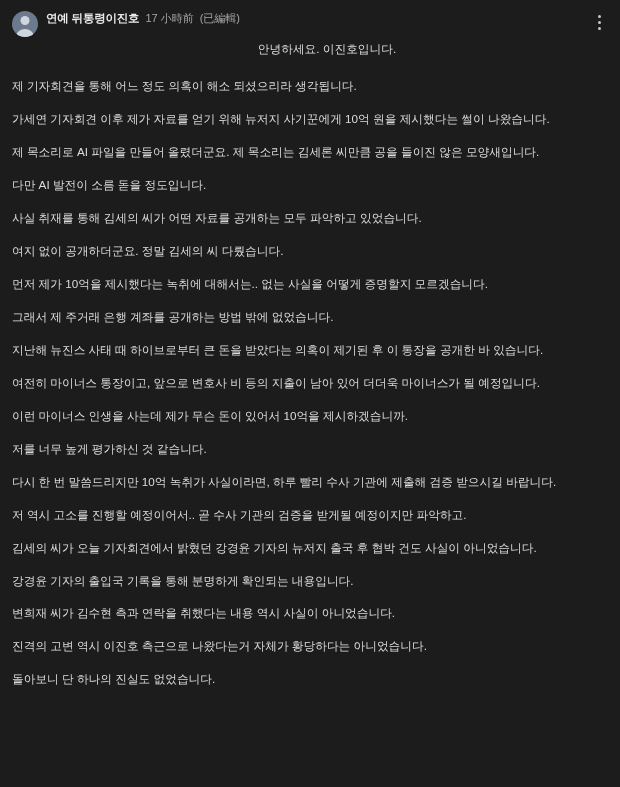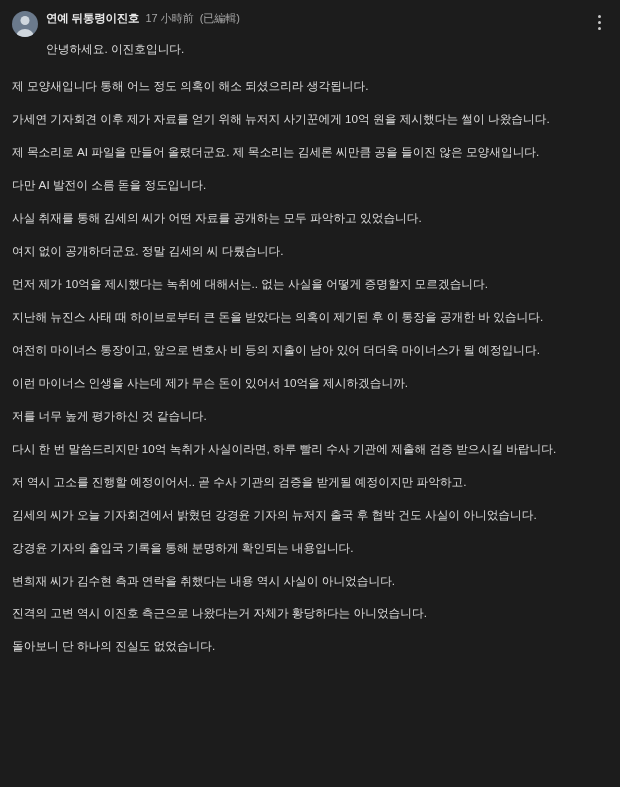--- a/index.html
+++ b/index.html
@@ -105,20 +105,21 @@
     color: #dcdcdc;
   }
   .body p {
     margin: 0 0 16px 0;
     white-space: pre-wrap;
     word-break: break-word;
   }
   .body p.greeting {
     margin: 0 0 20px 0;
     padding-left: 34px;
+    text-align: center;
   }
   .body p:last-child {
     margin-bottom: 0;
   }
 </style>
 </head>
 <body>
 
 <div class="post">
 
@@ -133,27 +134,28 @@
     </div>
     <div class="more-btn">
       <span></span>
       <span></span>
       <span></span>
     </div>
   </div>
 
   <div class="body">
     <p class="greeting">안녕하세요. 이진호입니다.</p>
-    <p>제 모양새입니다 통해 어느 정도 의혹이 해소 되셨으리라 생각됩니다.</p>
+    <p>제 기자회견을 통해 어느 정도 의혹이 해소 되셨으리라 생각됩니다.</p>
     <p>가세연 기자회견 이후 제가 자료를 얻기 위해 뉴저지 사기꾼에게 10억 원을 제시했다는 썰이 나왔습니다.</p>
     <p>제 목소리로 AI 파일을 만들어 올렸더군요. 제 목소리는 김세론 씨만큼 공을 들이진 않은 모양새입니다.</p>
     <p>다만 AI 발전이 소름 돋을 정도입니다.</p>
     <p>사실 취재를 통해 김세의 씨가 어떤 자료를 공개하는 모두 파악하고 있었습니다.</p>
     <p>여지 없이 공개하더군요. 정말 김세의 씨 다뤘습니다.</p>
     <p>먼저 제가 10억을 제시했다는 녹취에 대해서는.. 없는 사실을 어떻게 증명할지 모르겠습니다.</p>
+    <p>그래서 제 주거래 은행 계좌를 공개하는 방법 밖에 없었습니다.</p>
     <p>지난해 뉴진스 사태 때 하이브로부터 큰 돈을 받았다는 의혹이 제기된 후 이 통장을 공개한 바 있습니다.</p>
     <p>여전히 마이너스 통장이고, 앞으로 변호사 비 등의 지출이 남아 있어 더더욱 마이너스가 될 예정입니다.</p>
     <p>이런 마이너스 인생을 사는데 제가 무슨 돈이 있어서 10억을 제시하겠습니까.</p>
     <p>저를 너무 높게 평가하신 것 같습니다.</p>
     <p>다시 한 번 말씀드리지만 10억 녹취가 사실이라면, 하루 빨리 수사 기관에 제출해 검증 받으시길 바랍니다.</p>
     <p>저 역시 고소를 진행할 예정이어서.. 곧 수사 기관의 검증을 받게될 예정이지만 파악하고.</p>
     <p>김세의 씨가 오늘 기자회견에서 밝혔던 강경윤 기자의 뉴저지 출국 후 협박 건도 사실이 아니었습니다.</p>
     <p>강경윤 기자의 출입국 기록을 통해 분명하게 확인되는 내용입니다.</p>
     <p>변희재 씨가 김수현 측과 연락을 취했다는 내용 역시 사실이 아니었습니다.</p>
     <p>진격의 고변 역시 이진호 측근으로 나왔다는거 자체가 황당하다는 아니었습니다.</p>

